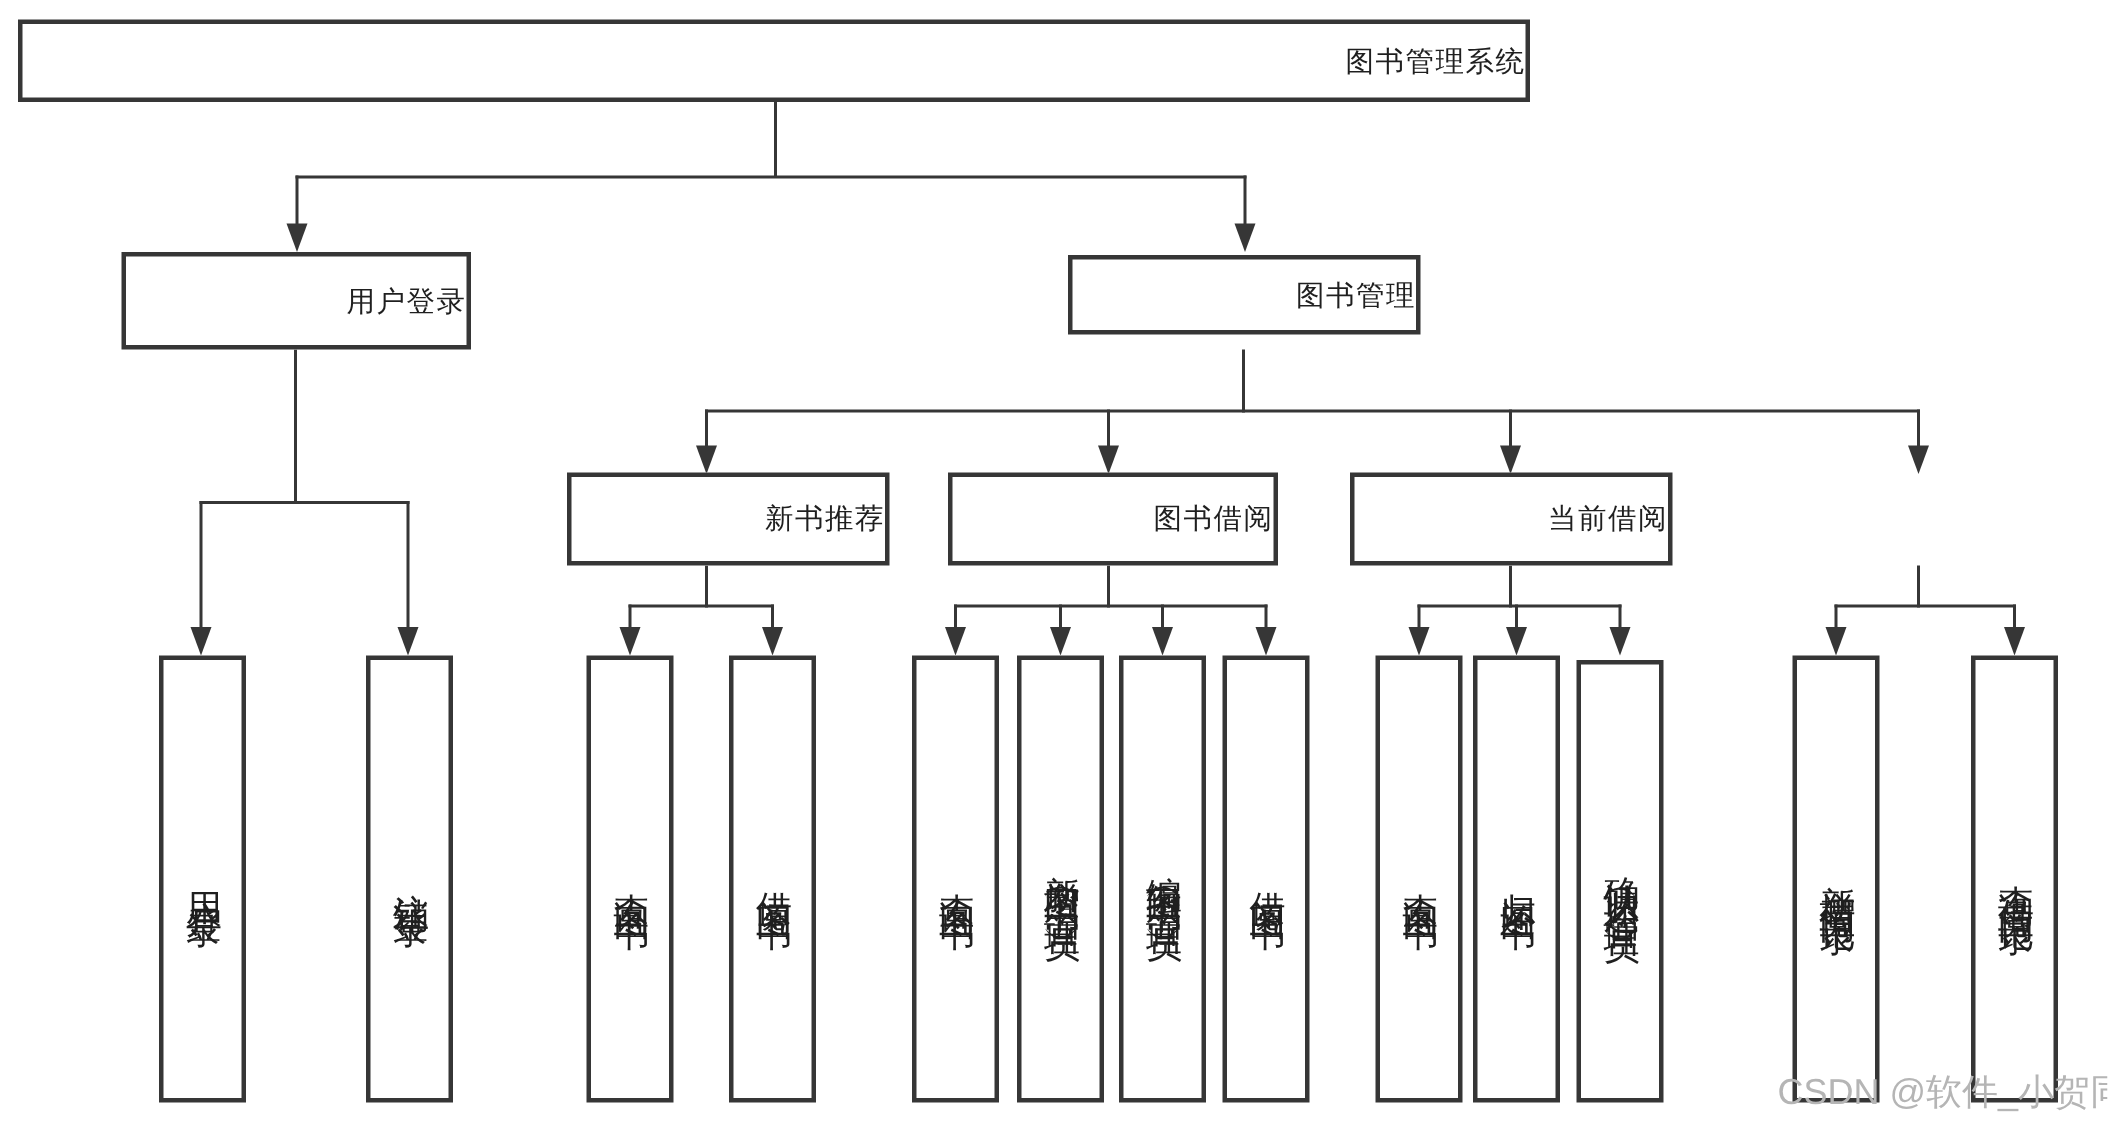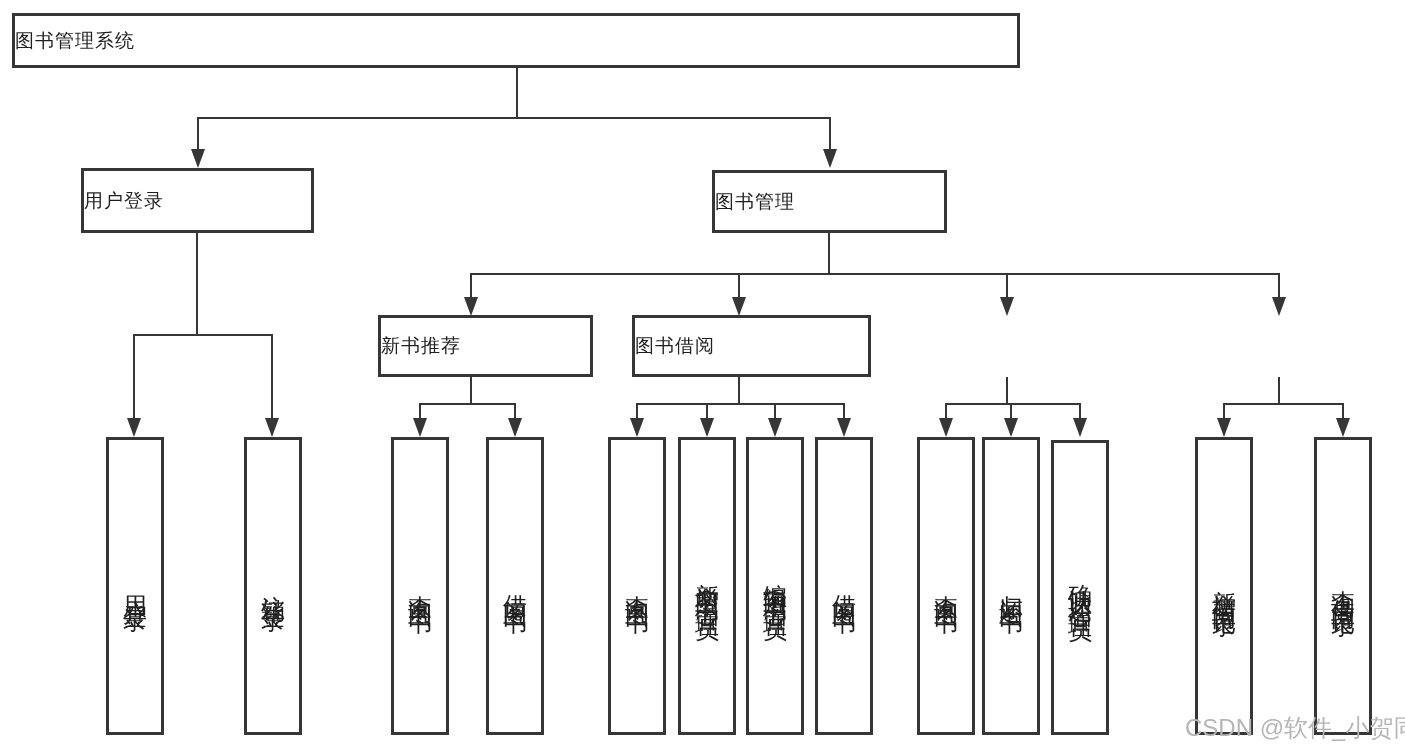--- a/index.html
+++ b/index.html
@@ -15,21 +15,21 @@
     background: #ffffff;
     overflow: hidden;
   }
   .hbox {
     position: absolute;
     box-sizing: border-box;
     border: 3px solid #363636;
     background: #ffffff;
     display: flex;
     align-items: center;
-    justify-content: flex-start;
+    justify-content: flex-end;
     font-size: 19px;
     color: #1f1f1f;
     letter-spacing: 1px;
     z-index: 2;
   }
   .leaf {
     position: absolute;
     box-sizing: border-box;
     border: 3px solid #363636;
     background: #ffffff;
@@ -87,21 +87,21 @@
   <div class="line" style="left:516px; top:65px; width:2px; height:53px;"></div>
   <div class="line" style="left:197px; top:117px; width:634px; height:2px;"></div>
   <div class="line" style="left:197px; top:117px; width:2px; height:36px;"></div>
   <div class="arrow" style="left:191px; top:149px;"></div>
   <div class="line" style="left:829px; top:117px; width:2px; height:36px;"></div>
   <div class="arrow" style="left:823px; top:149px;"></div>
 
   <div class="hbox" style="left:81px; top:168px; width:233px; height:65px;">
     <span>用户登录</span>
   </div>
-  <div class="hbox" style="left:712px; top:170px; width:235px; height:63px;">
+  <div class="hbox" style="left:712px; top:170px; width:235px; height:53px;">
     <span>图书管理</span>
   </div>
 
   <div class="line" style="left:196px; top:233px; width:2px; height:103px;"></div>
   <div class="line" style="left:133px; top:334px; width:140px; height:2px;"></div>
   <div class="line" style="left:133px; top:334px; width:2px; height:86px;"></div>
   <div class="arrow" style="left:127px; top:418px;"></div>
   <div class="line" style="left:271px; top:334px; width:2px; height:86px;"></div>
   <div class="arrow" style="left:265px; top:418px;"></div>
 
@@ -112,22 +112,25 @@
   <div class="line" style="left:738px; top:273px; width:2px; height:25px;"></div>
   <div class="arrow" style="left:732px; top:297px;"></div>
   <div class="line" style="left:1006px; top:273px; width:2px; height:25px;"></div>
   <div class="arrow" style="left:1000px; top:297px;"></div>
   <div class="line" style="left:1278px; top:273px; width:2px; height:25px;"></div>
   <div class="arrow" style="left:1272px; top:297px;"></div>
 
   <div class="hbox" style="left:378px; top:315px; width:215px; height:62px;">
     <span>新书推荐</span>
   </div>
-  <div class="hbox" style="left:632px; top:315px; width:239px; height:62px;">
+  <div class="hbox" style="left:632px; top:315px; width:220px; height:62px;">
     <span>图书借阅</span>
+  </div>
+  <div class="hbox" style="left:900px; top:315px; width:215px; height:62px;">
+    <span>当前借阅</span>
   </div>
 
   <div class="line" style="left:470px; top:377px; width:2px; height:28px;"></div>
   <div class="line" style="left:419px; top:403px; width:97px; height:2px;"></div>
   <div class="line" style="left:419px; top:403px; width:2px; height:18px;"></div>
   <div class="arrow" style="left:413px; top:418px;"></div>
   <div class="line" style="left:514px; top:403px; width:2px; height:18px;"></div>
   <div class="arrow" style="left:508px; top:418px;"></div>
 
   <div class="line" style="left:738px; top:377px; width:2px; height:28px;"></div>

